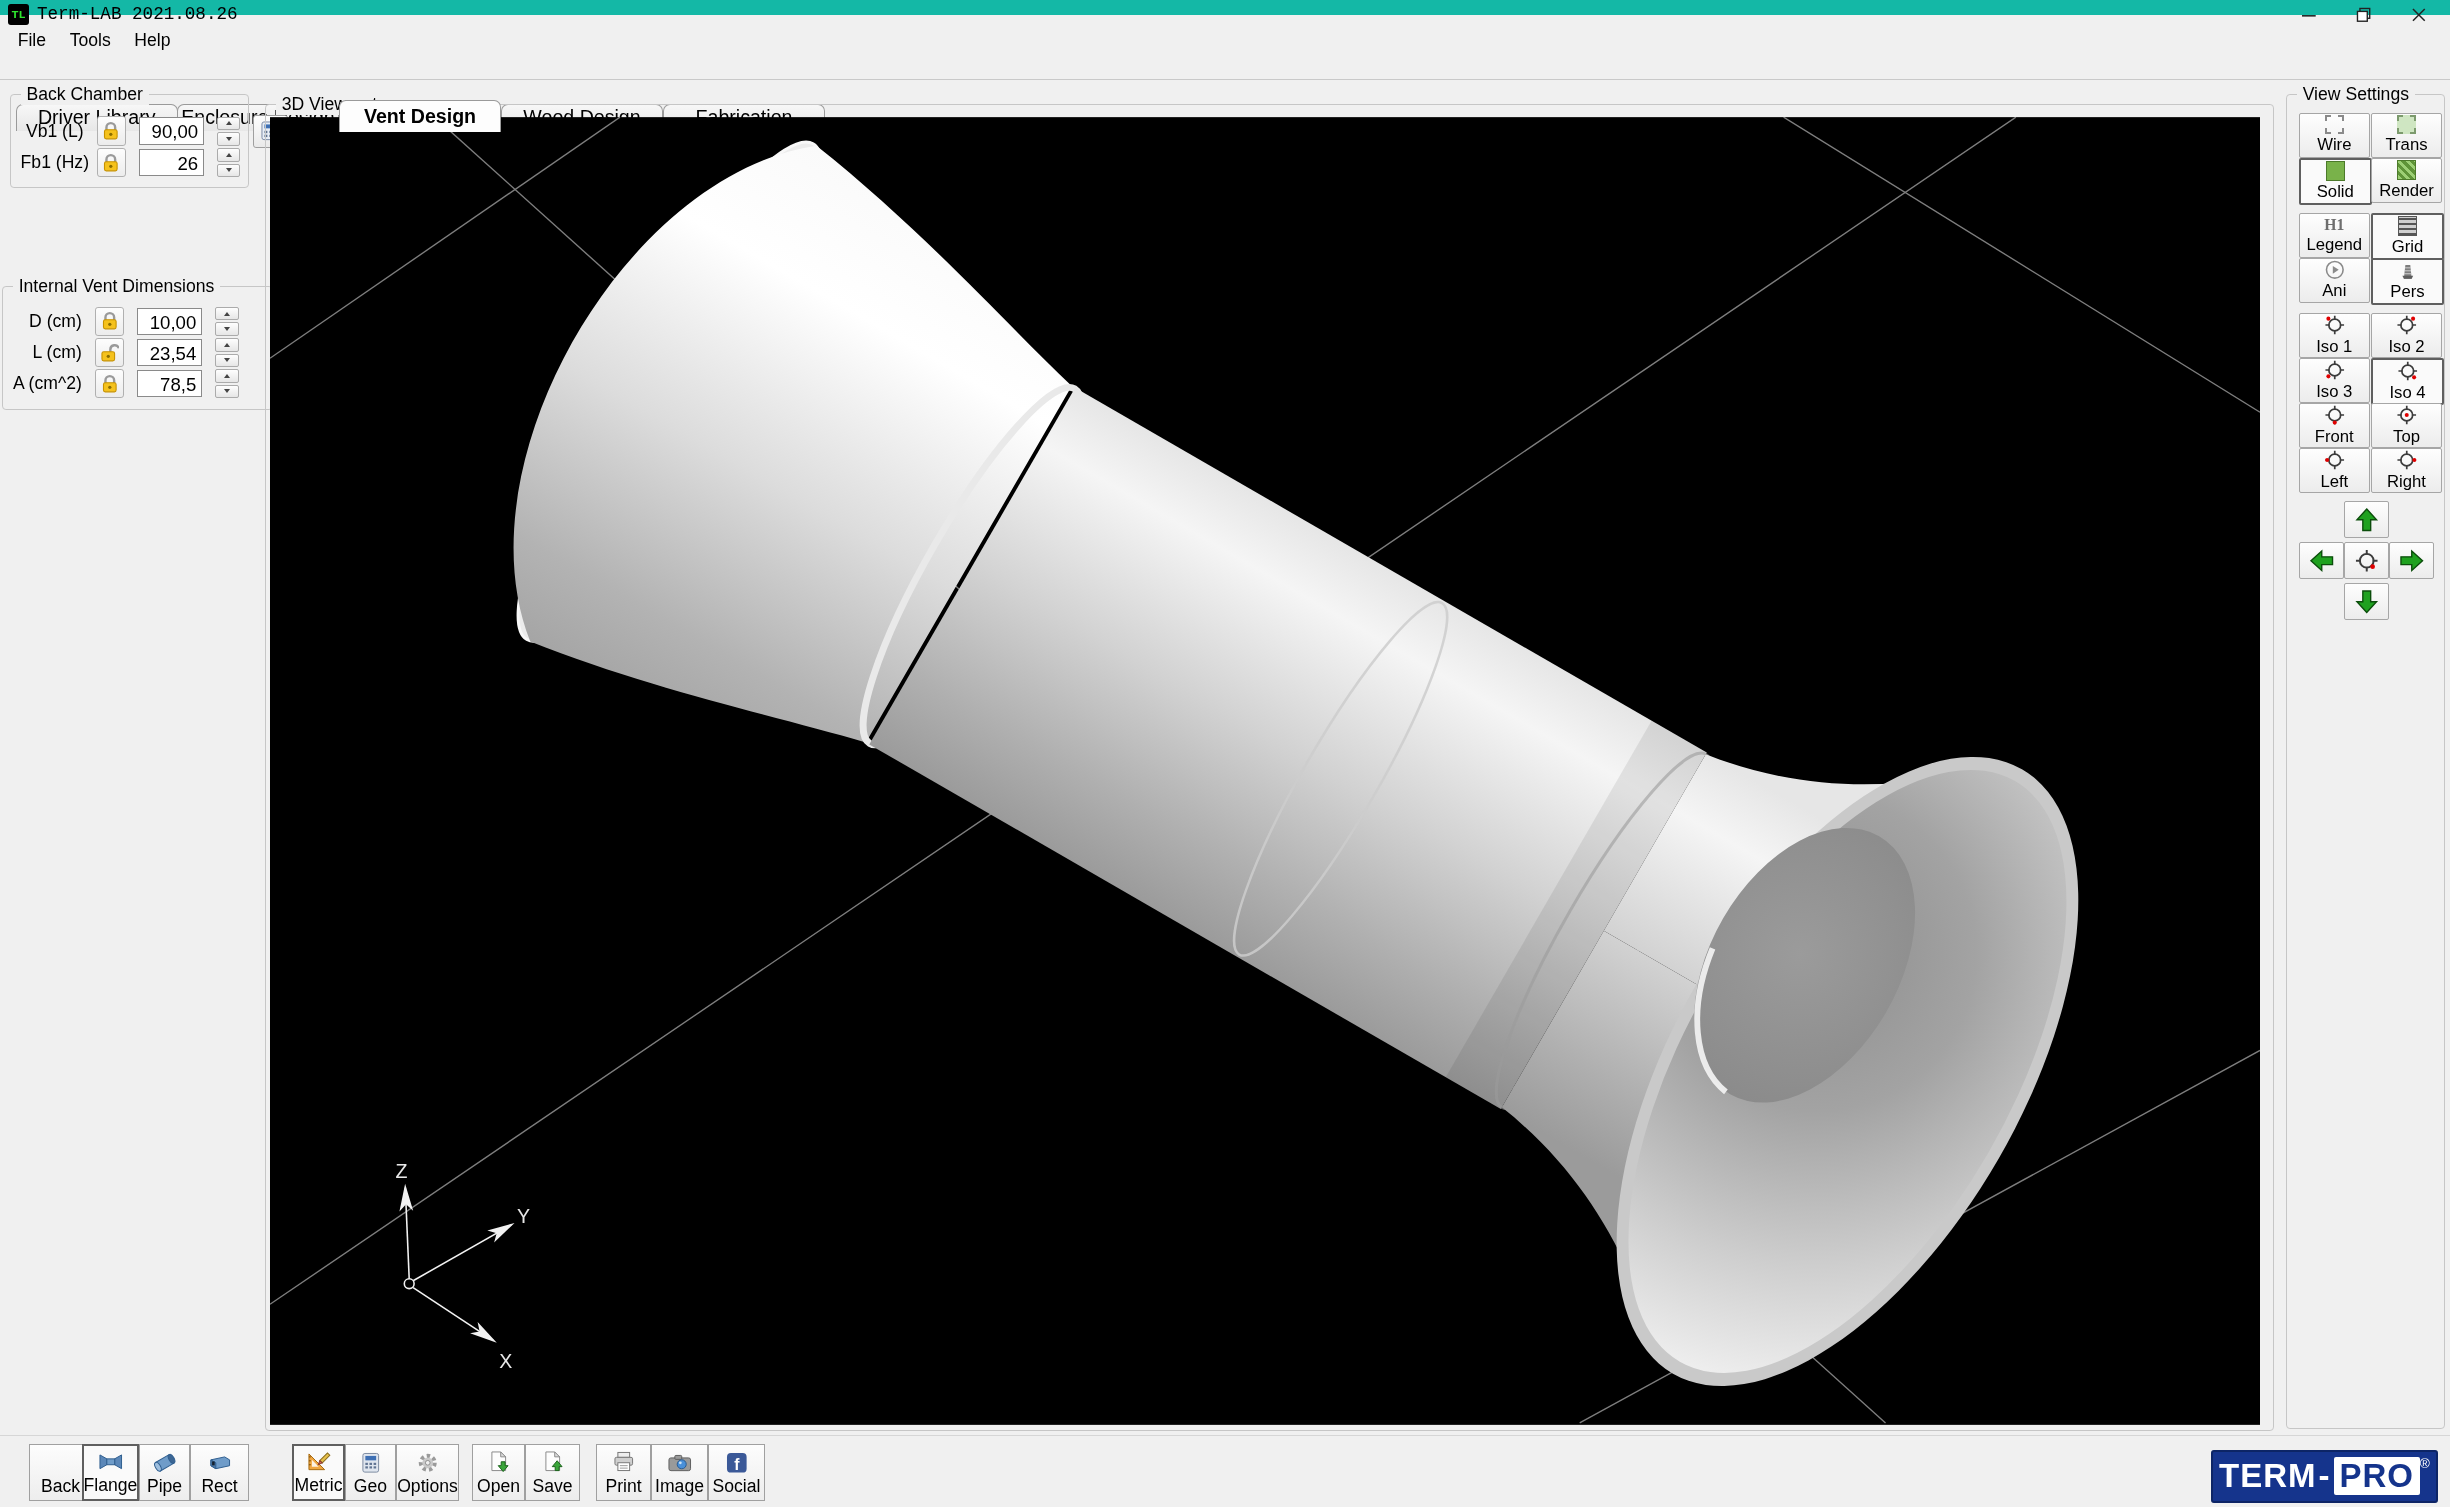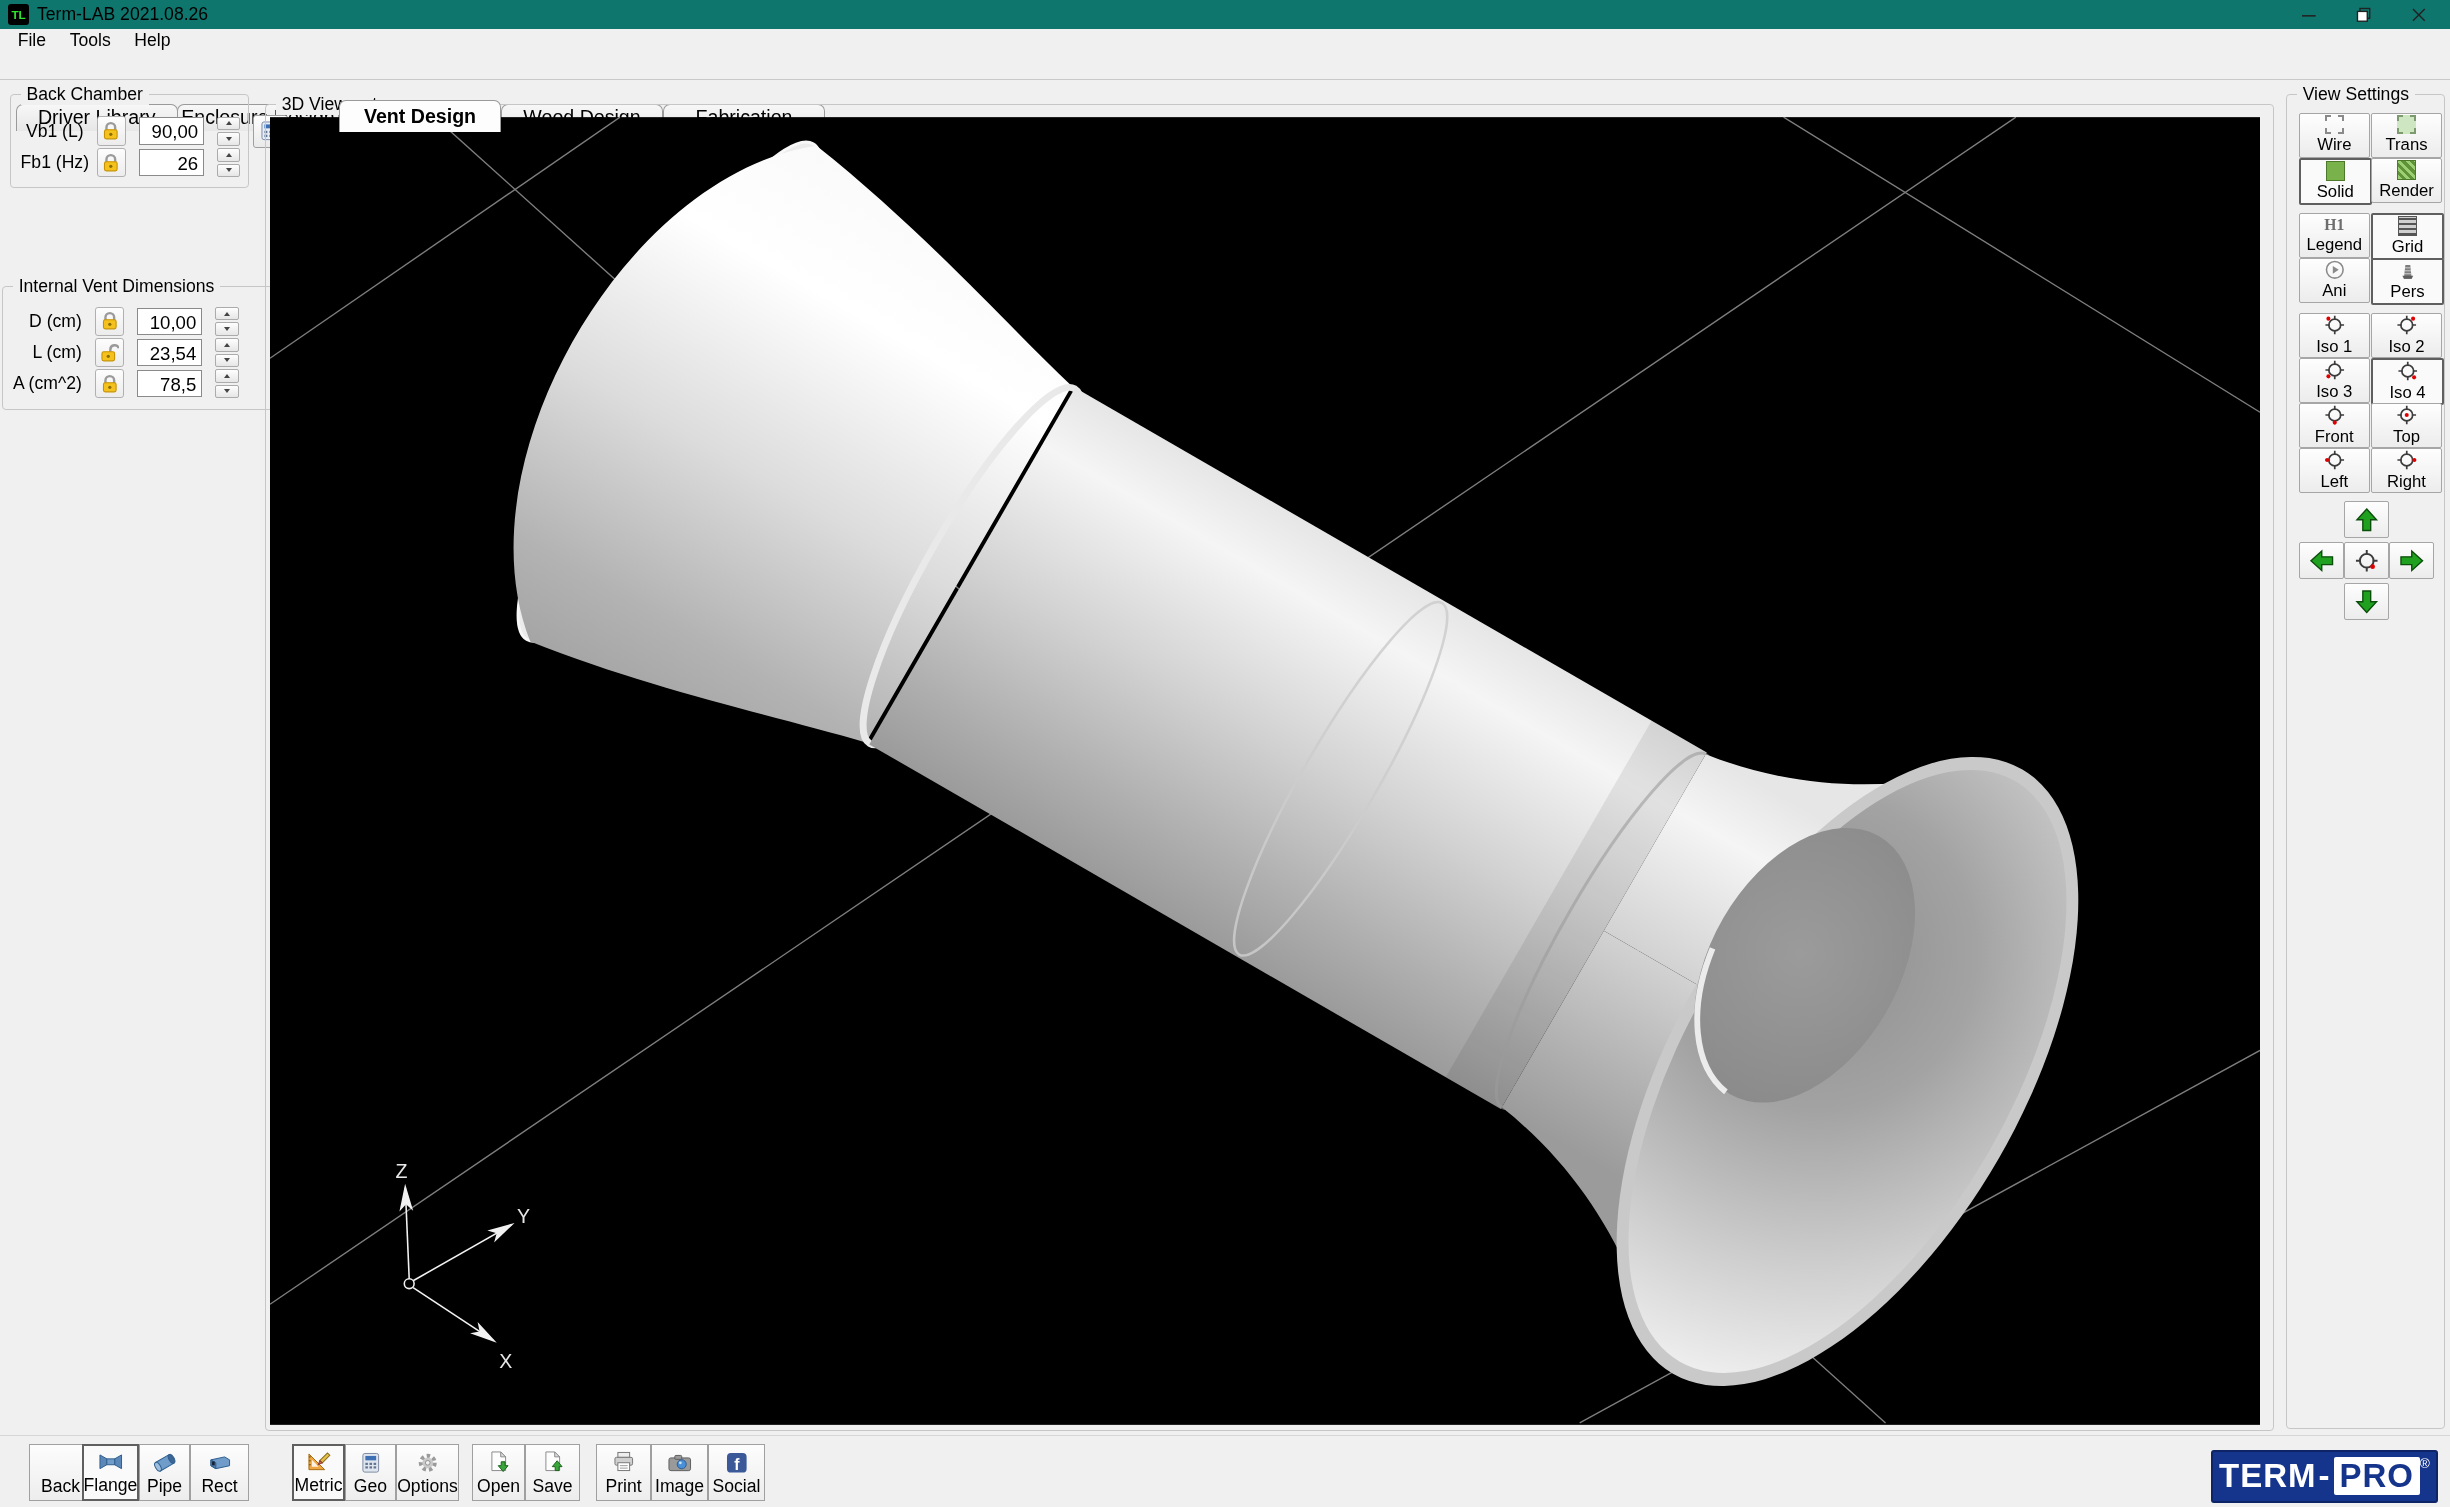--- a/index.html
+++ b/index.html
@@ -1,21 +1,21 @@
 <!DOCTYPE html>
 <html><head>
 <meta charset="utf-8">
 <style>
   html,body{margin:0;padding:0;background:#888;}
   #root{position:relative;width:2450px;height:1507px;background:#f0f0f0;
         font-family:"Liberation Sans",sans-serif;color:#000;overflow:hidden;
         -webkit-font-smoothing:antialiased;}
   .abs{position:absolute;}
   
-  #titlebar{left:0;top:0;width:2450px;height:29px;background:#0f766e;}
+  #titlebar{left:0;top:0;width:2450px;height:15px;background:#14b8a6;font-family:Liberation Mono, monospace;}
   #appicon{left:7.8px;top:3.9px;width:21.6px;height:21.6px;background:#000;border-radius:2.9px;
            color:#2ee52e;font-size:11.8px;font-weight:bold;display:flex;align-items:center;justify-content:center;}
   #apptitle{left:37px;top:3.9px;font-size:17.6px;line-height:21.6px;}
   .wctl{top:0;width:55px;height:29px;display:flex;align-items:center;justify-content:center;}
   
   #menubar{left:0;top:29px;width:2450px;height:23.5px;display:flex;align-items:center;padding-left:5.9px;box-sizing:border-box;}
   .menuitem{font-size:17.6px;padding:0 11.8px;line-height:23.5px;}
   
   #tabstrip{left:0;top:51px;width:2450px;height:29px;}
   .tab{position:absolute;top:53px;height:25.5px;border:1px solid #9a9a9a;border-bottom:none;

